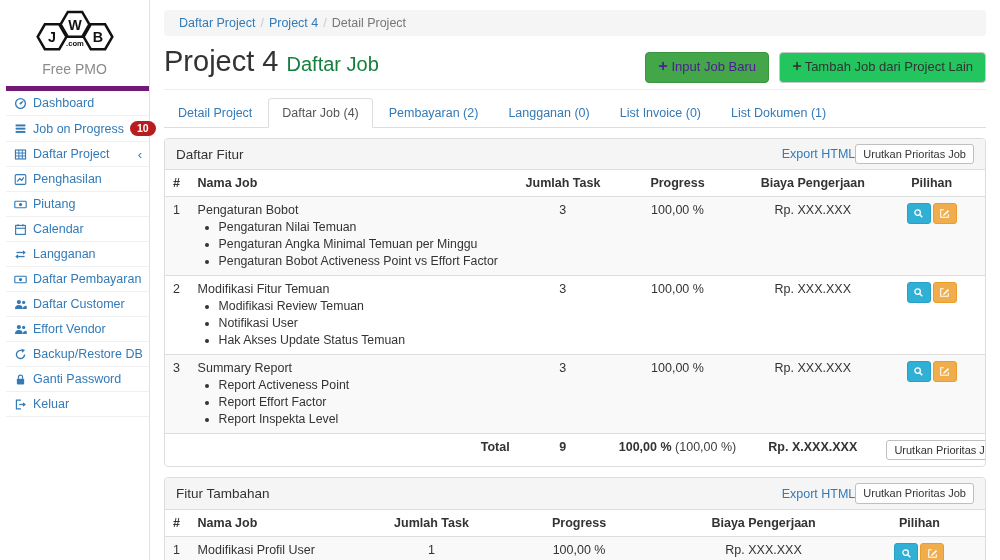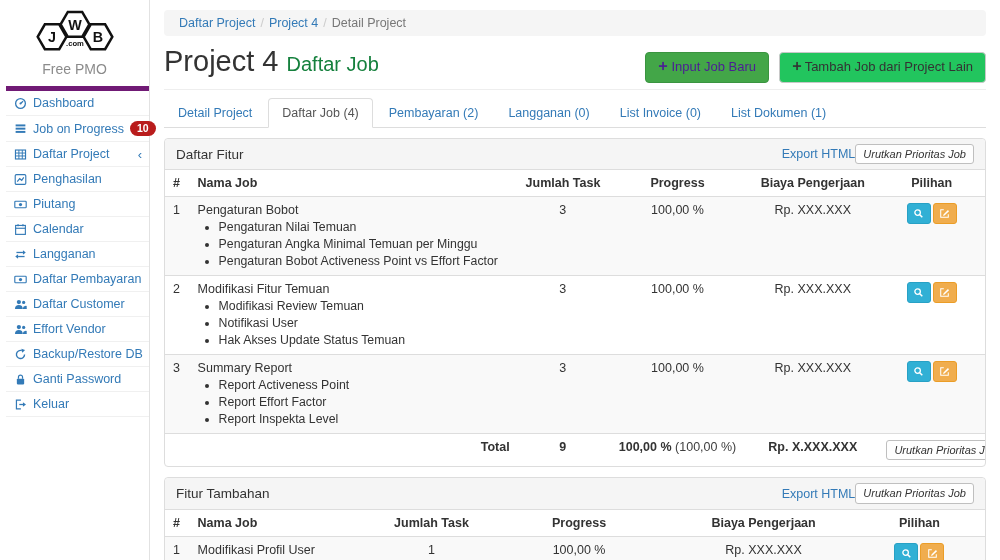--- a/index.html
+++ b/index.html
@@ -53,21 +53,21 @@
     border:1px solid transparent; border-radius:4px 4px 0 0; cursor:pointer; white-space:nowrap; }
   .tab.active { color:#555; background:#fff; border-color:#ddd #ddd #fff; cursor:default;text-align:center; }
 
   
   .panel { border:1px solid #ddd; border-radius:4px; margin-top:10px; background:#fff; }
   .panel-heading { display:flex; align-items:center; background:#f5f5f5; border-bottom:1px solid #ddd;
     border-radius:4px 4px 0 0; padding:5px 11px; }
   .panel-title { font-size:13.5px; color:#333; }
   .panel-tools { margin-left:auto; display:flex; align-items:center; gap:0; }
   .export-link { color:#337ab7; font-size:12.5px; text-decoration:none; cursor:pointer; }
-  .btn-xs { padding:2px 7px; font-size:11px; border-radius:3px; background:#fefefe; border:1px solid #bfbfbf; color:#333;font-style:italic; }
+  .btn-xs { padding:2px 7px; font-size:11px; border-radius:3px; background:#fefefe; border:1px solid #bfbfbf; color:#333; }
 
   table { width:100%; border-collapse:collapse; table-layout:fixed; }
   th, td { padding:6px 8px; font-size:12.5px; vertical-align:top; text-align:center; }
   th { font-weight:bold; color:#333; border-bottom:1px solid #ddd; white-space:nowrap; overflow:hidden; }
   th.l, td.l { text-align:left; }
   tbody tr { border-top:1px solid #ddd; }
   tbody tr:first-child { border-top:none; }
   tr.striped { background:#f9f9f9; }
   td.c-job { text-align:left; }
   .subtasks { margin:3px 0 0; padding-left:21px; }

